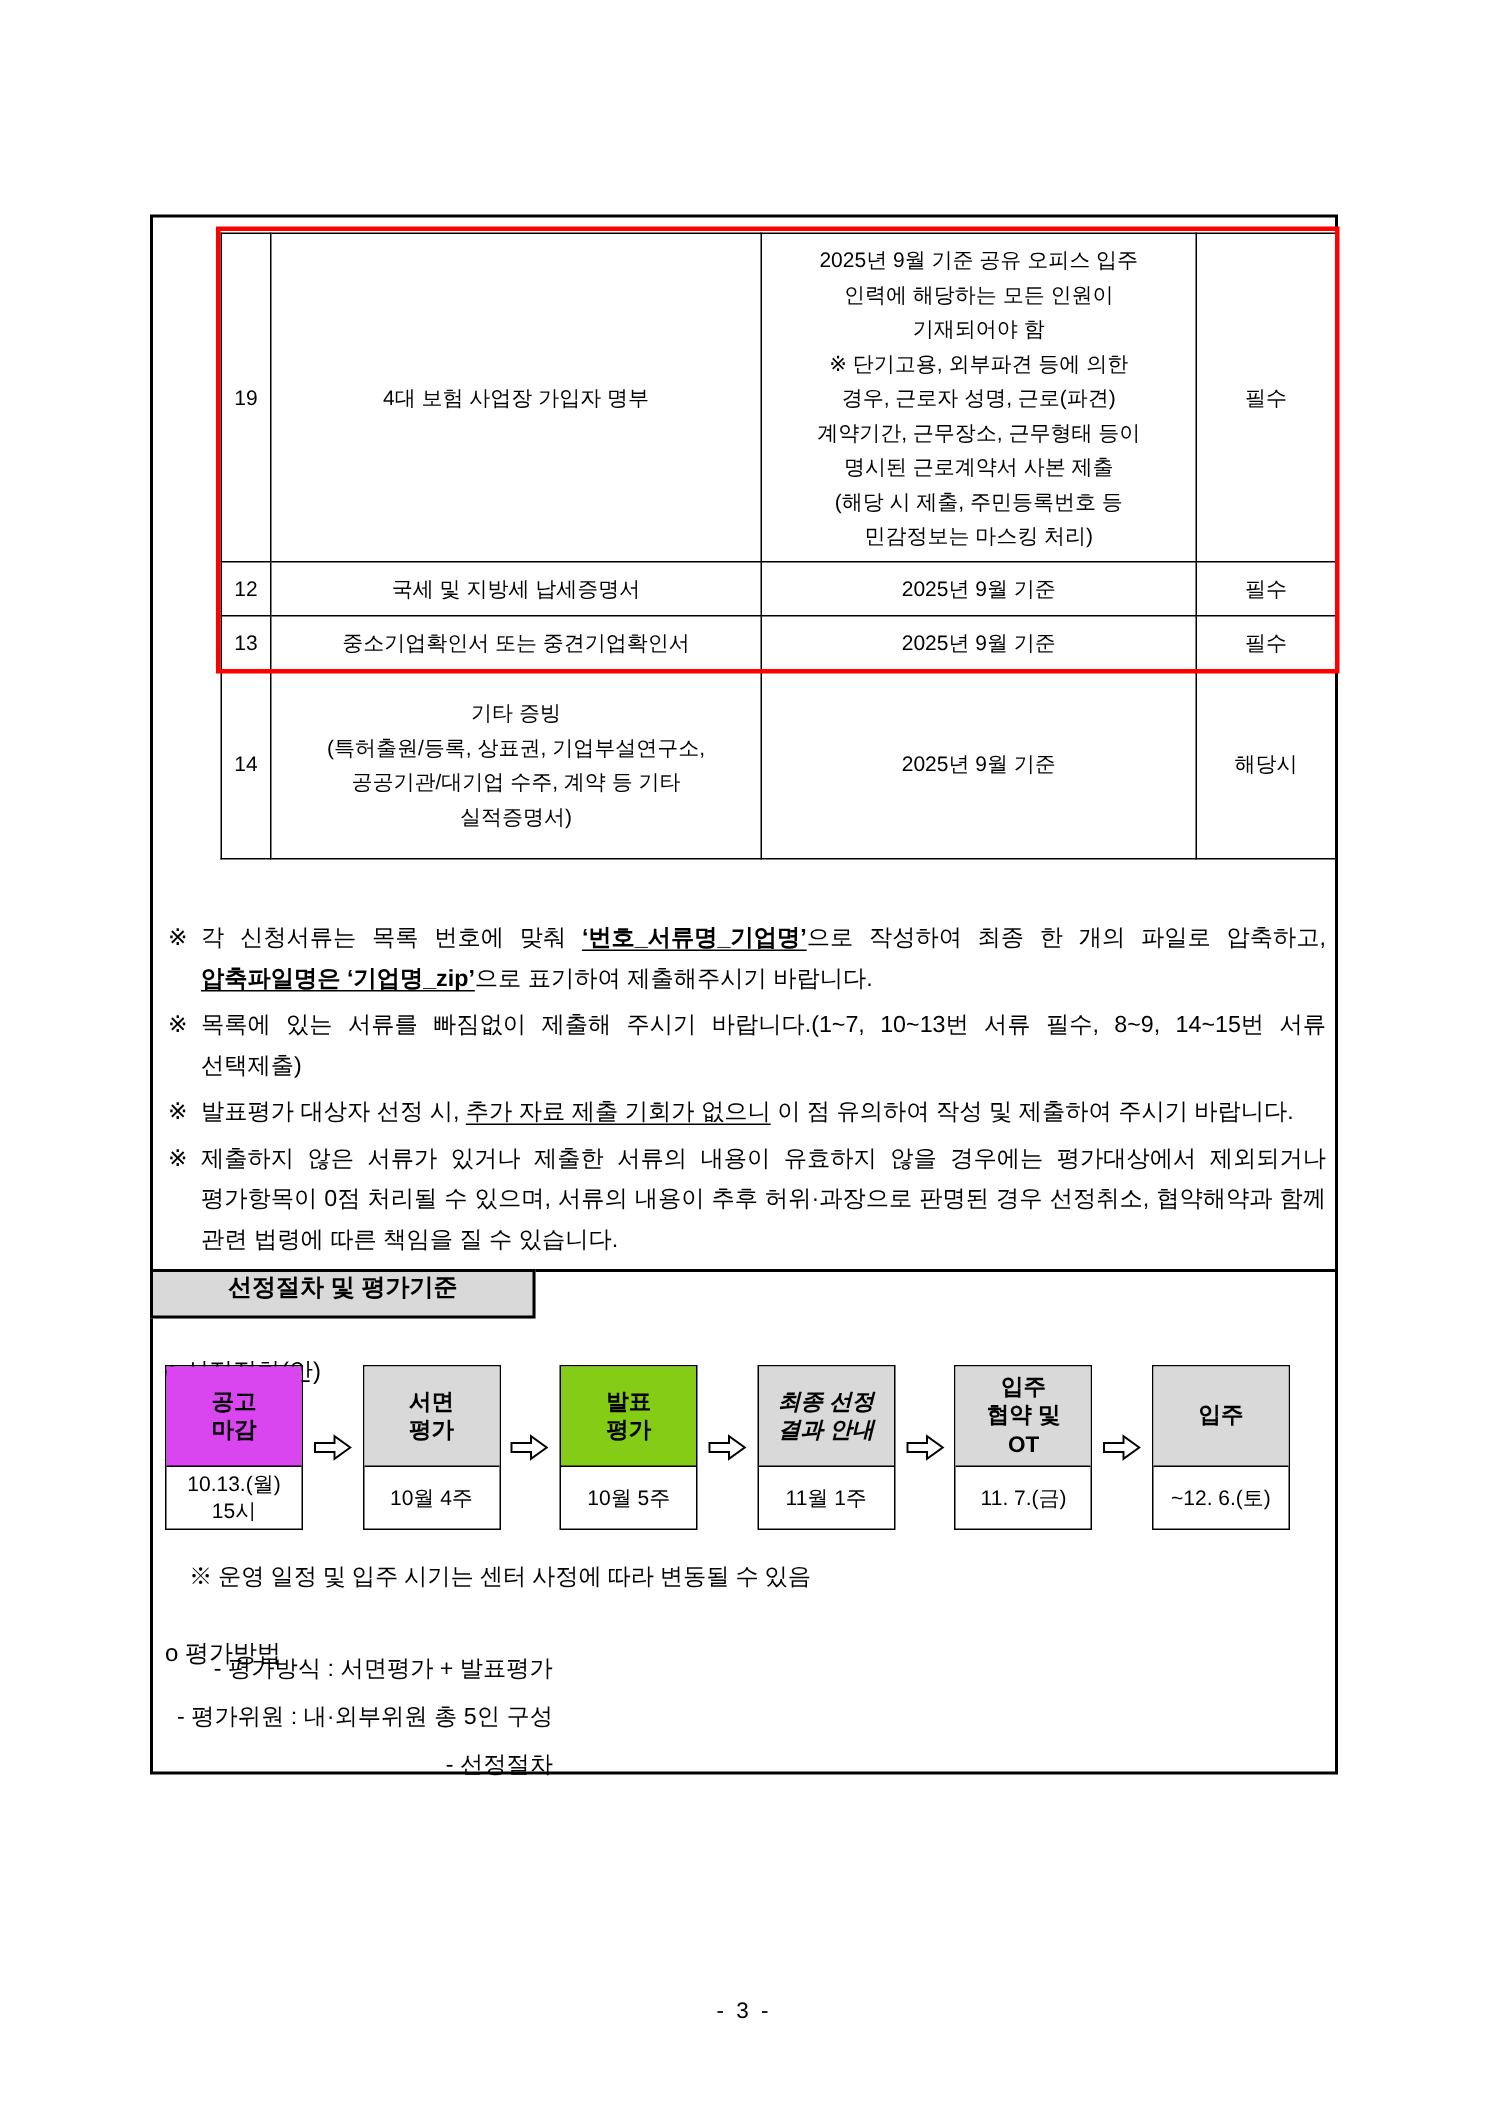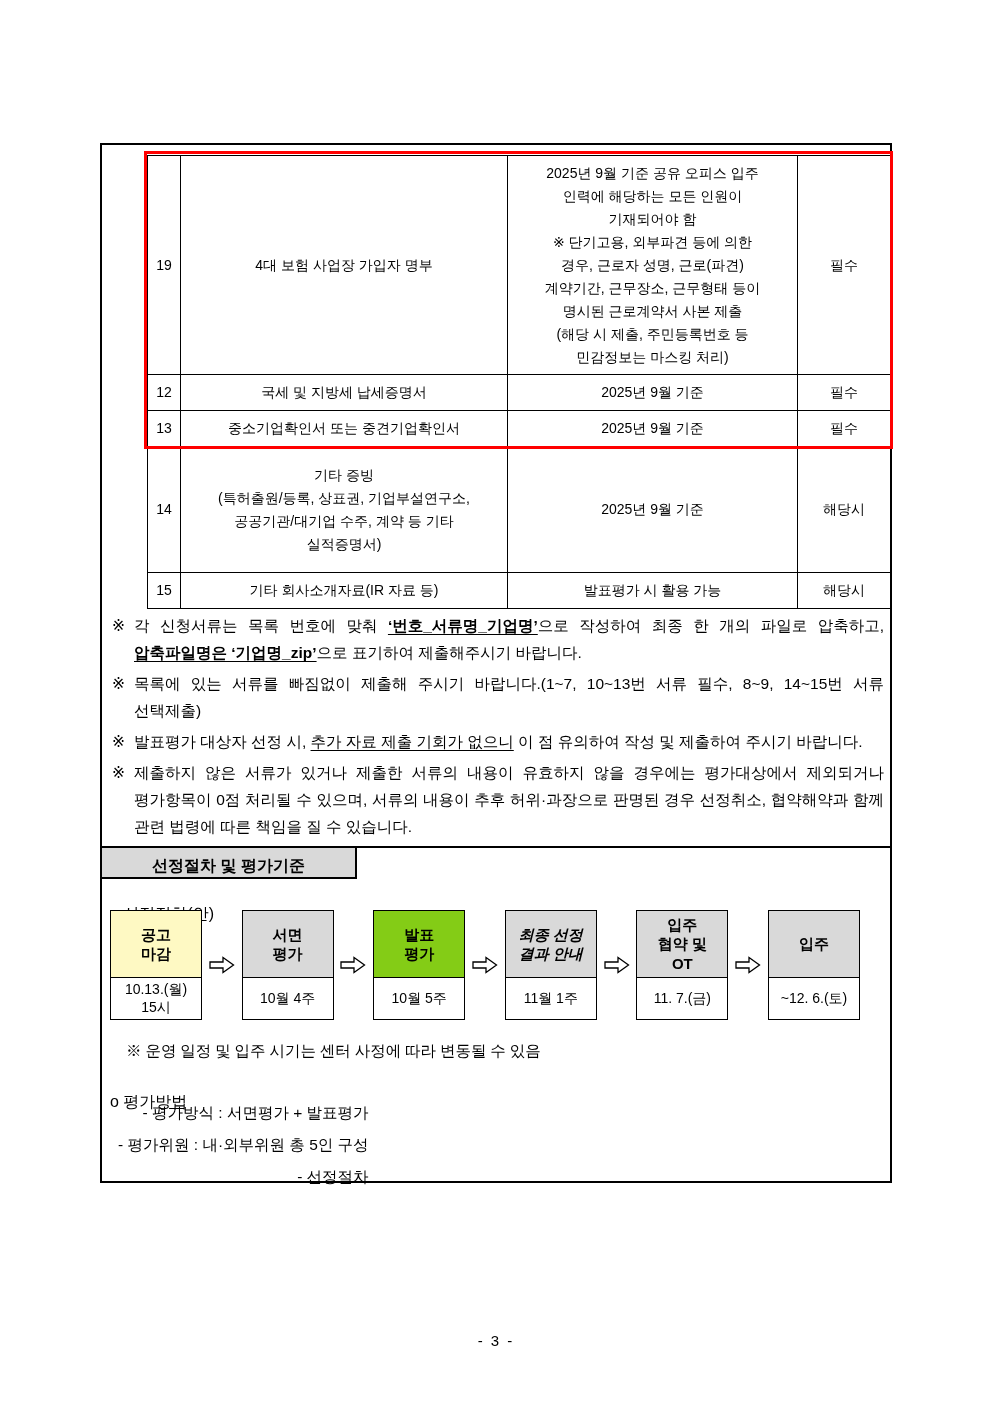--- a/index.html
+++ b/index.html
@@ -58,21 +58,21 @@
 
   
   .section-divider{
     position:absolute;left:100px;top:846px;width:792px;height:0;
     border-top:2px solid #000;
   }
   .section-header{
     position:absolute;left:100px;top:846px;width:257px;height:33px;
     border:2px solid #000;box-sizing:border-box;
     background:#d9d9d9;
-    display:flex;align-items:flex-end;justify-content:center;
+    display:flex;align-items:flex-start;justify-content:center;
     font-weight:bold;font-size:16px;
   }
 
   .sub-heading{
     position:absolute;left:110px;font-size:16px;margin-top:20px;
   }
   .sub-heading.sel{top:884px;}
   .sub-heading.eval{top:1072px;}
 
   
@@ -154,26 +154,20 @@
         </tr>
         <tr>
           <td class="col-no">14</td>
           <td class="col-name">기타 증빙
 (특허출원/등록, 상표권, 기업부설연구소,
 공공기관/대기업 수주, 계약 등 기타
 실적증명서)</td>
           <td class="col-desc">2025년 9월 기준</td>
           <td class="col-required">해당시</td>
         </tr>
-        <tr>
-          <td class="col-no">15</td>
-          <td class="col-name">기타 회사소개자료(IR 자료 등)</td>
-          <td class="col-desc">발표평가 시 활용 가능</td>
-          <td class="col-required">해당시</td>
-        </tr>
       </tbody>
   </table>
 
   <div class="red-overlay" style="border-color: rgb(255, 0, 0);"></div>
 
   <div class="notes">
       <div class="note">
         <span class="note-marker">※</span>
         <div class="note-text"><span>각 신청서류는 목록 번호에 맞춰 </span><span class="seg-bold seg-underline">‘번호_서류명_기업명’</span><span>으로 작성하여 최종 한 개의 파일로 압축하고, </span><span class="seg-bold seg-underline">압축파일명은 ‘기업명_zip’</span><span>으로 표기하여 제출해주시기 바랍니다.</span></div>
       </div>
@@ -193,21 +187,21 @@
 
   <div class="section-divider"></div>
   <div class="section-header gray-fill" style="background: rgb(217, 217, 217);">
     <span>선정절차 및 평가기준</span>
   </div>
 
   <div class="sub-heading sel">o 선정절차(안)</div>
 
   <div class="flowchart">
       <div class="flow-step">
-        <div class="flow-label gray-fill" style="background: #fef9c3;">공고
+        <div class="flow-label gray-fill" style="background: #d946ef;">공고
 마감</div>
         <div class="flow-date">10.13.(월)
 15시</div>
       </div>
       <div class="flow-arrow">
         <svg width="26" height="20" viewBox="0 0 26 20">
           <polygon points="1,7 14,7 14,2.5 24.5,10 14,17.5 14,13 1,13" fill="#fff" stroke="#000" stroke-width="1.3"></polygon>
         </svg>
       </div>
       <div class="flow-step">

